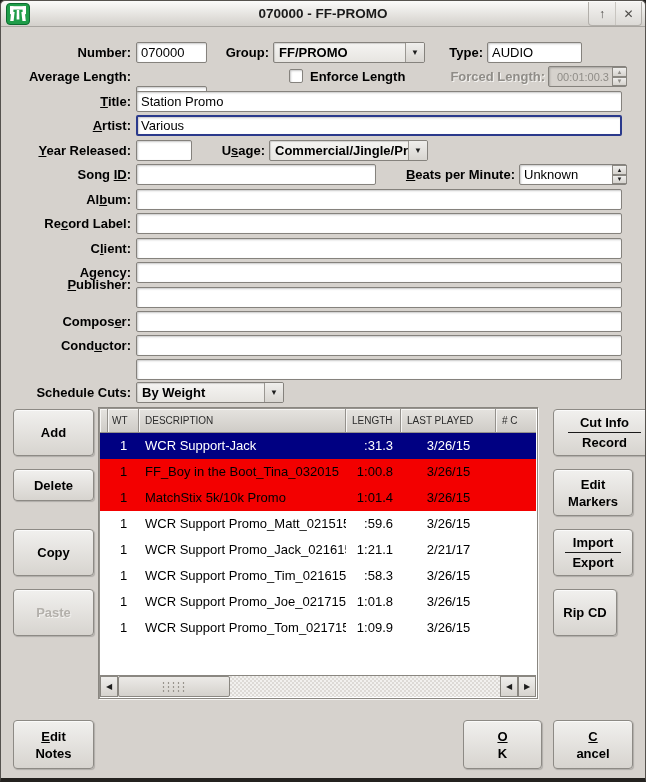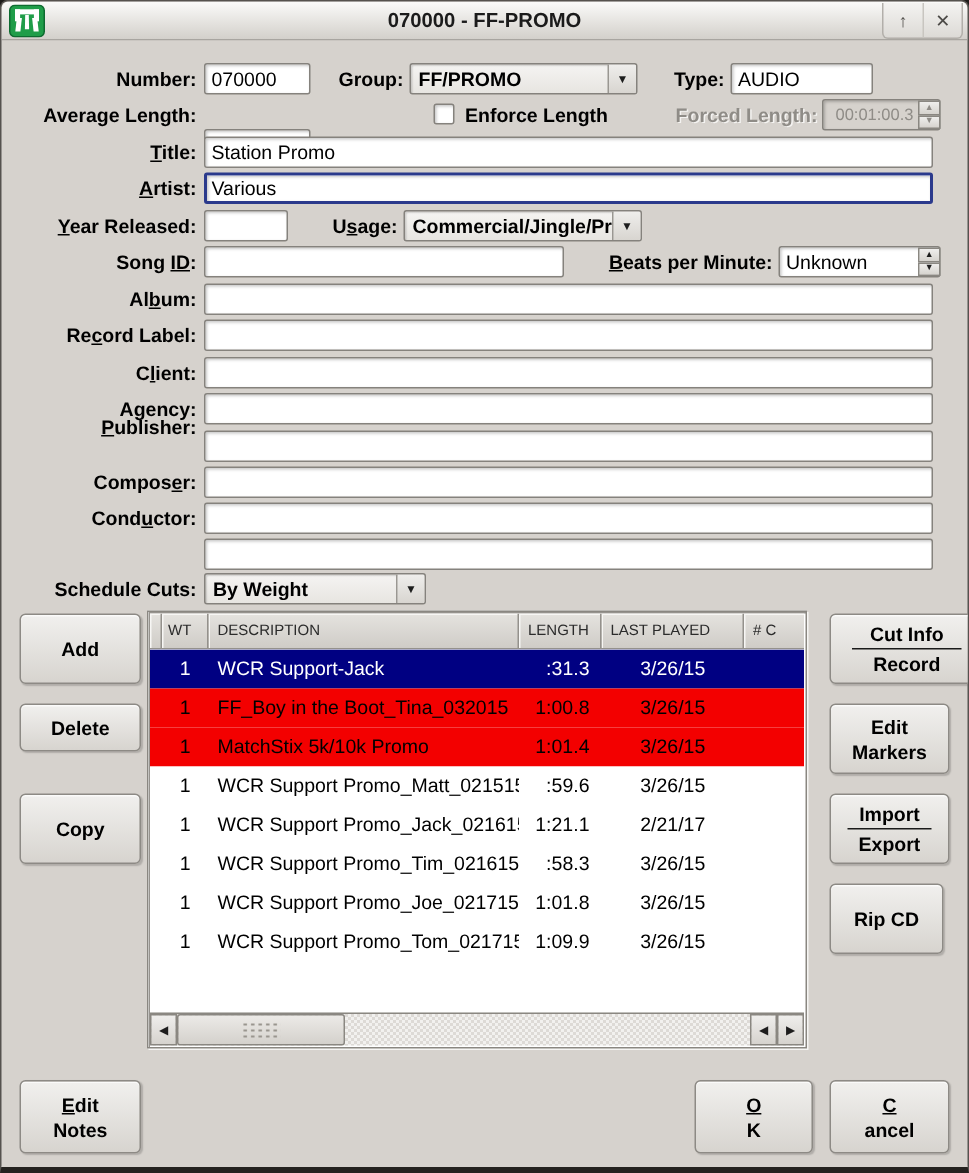--- a/index.html
+++ b/index.html
@@ -221,20 +221,21 @@
 
   <div class="lbl" style="left:0;width:130px;top:384px"><span>Schedule Cuts:</span><span style="text-decoration: underline;"></span><span></span></div>
   <div class="combo" style="left:135px;top:381px;width:148px">
     <span class="combo-text">By Weight</span>
     <span class="combo-arrow">▼</span>
   </div>
 
   <div class="btn" style="left:12px;top:408px;width:81px;height:47px">Add</div>
   <div class="btn" style="left:12px;top:468px;width:81px;height:32px">Delete</div>
   <div class="btn" style="left:12px;top:528px;width:81px;height:47px">Copy</div>
+  <div class="btn disabled" style="left:12px;top:588px;width:81px;height:47px">Paste</div>
 
   <div class="cuts-table">
     <div class="thead">
       <div class="hcell c0"></div>
       <div class="hcell" style="padding-left:4px">WT</div>
       <div class="hcell">DESCRIPTION</div>
       <div class="hcell">LENGTH</div>
       <div class="hcell">LAST PLAYED</div>
       <div class="hcell" style="border-right:none"># C</div>
     </div>
@@ -324,21 +325,21 @@
   </div>
   <div class="btn" style="left:552px;top:468px;width:80px;height:47px">
     <span>Edit</span>
     <span>Markers</span>
   </div>
   <div class="btn" style="left:552px;top:528px;width:80px;height:47px">
     <span>Import</span>
     <span class="divider"></span>
     <span>Export</span>
   </div>
-  <div class="btn" style="left:552px;top:588px;width:76px;height:47px">Rip CD</div>
+  <div class="btn" style="left:552px;top:588px;width:64px;height:47px">Rip CD</div>
 
   <div class="btn" style="left:12px;top:719px;width:81px;height:49px">
     <span><span></span><span style="text-decoration: underline;">E</span><span>dit</span></span>
     <span>Notes</span>
   </div>
   <div class="btn" style="left:462px;top:719px;width:79px;height:49px">
       <span></span>
       <span style="text-decoration: underline;">O</span>
       <span>K</span>
     </div>

